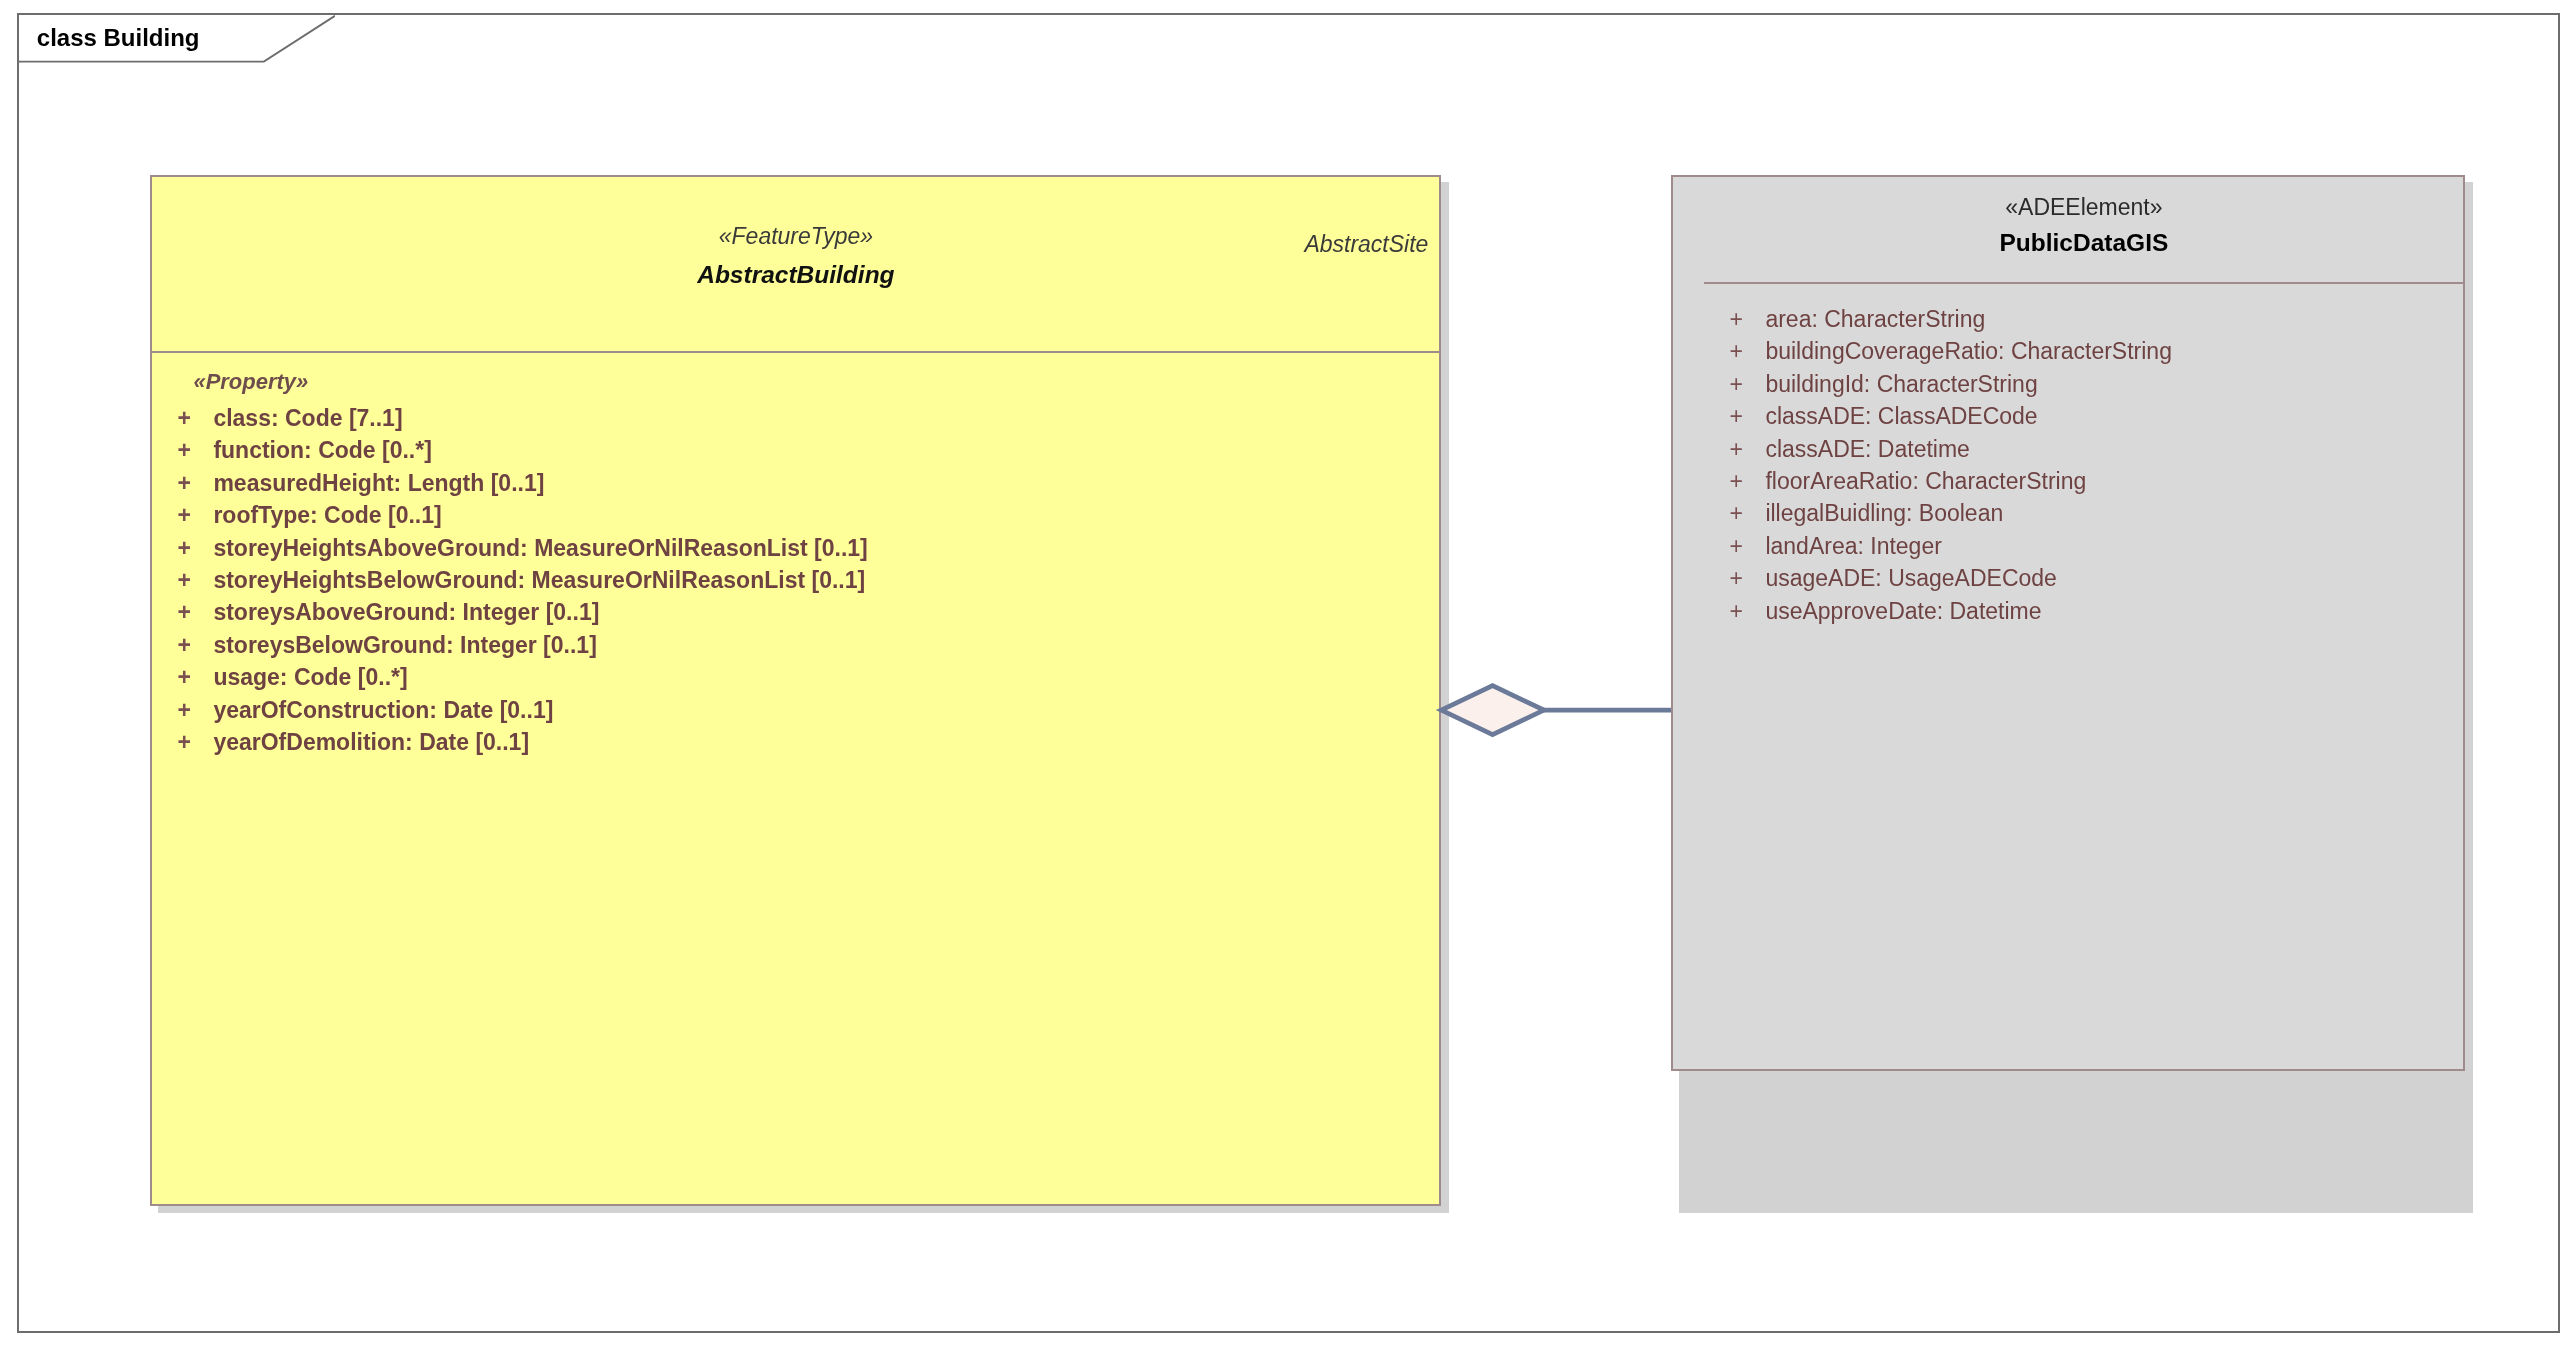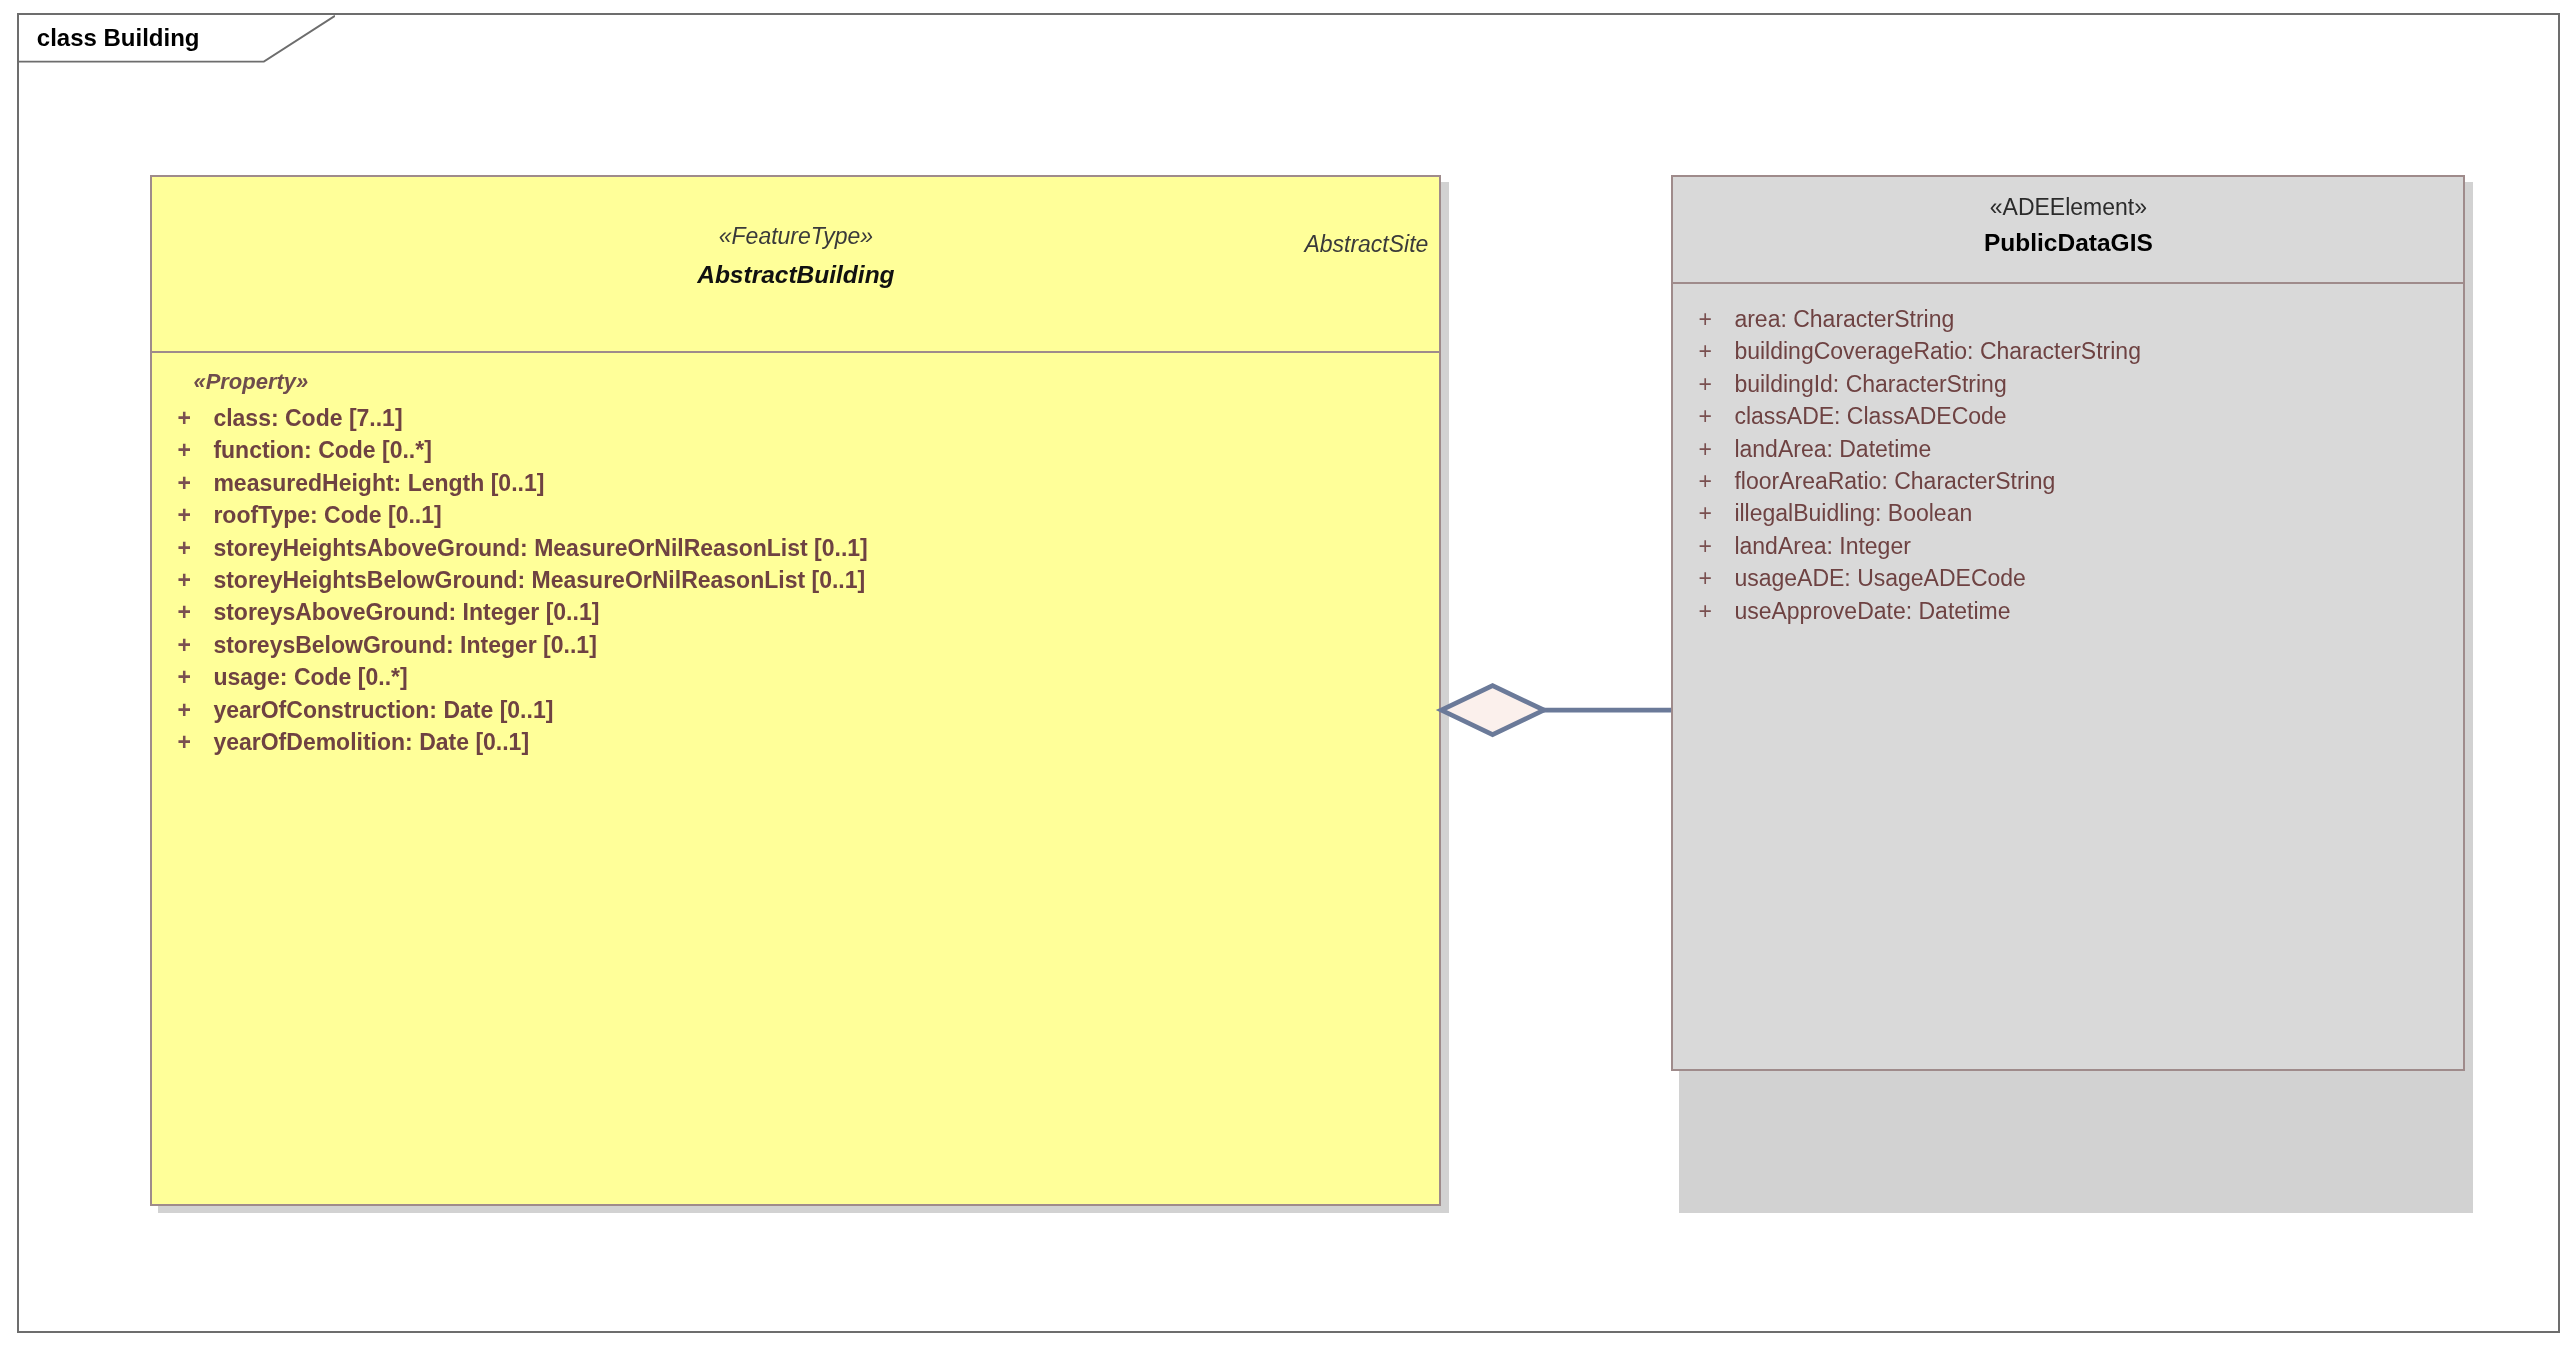--- a/index.html
+++ b/index.html
@@ -218,21 +218,21 @@
           <div class="attr-row" style="left: 25px; top: 376px;">
             <span class="attr-vis">+</span>
             <span class="attr-text" style="left: 36px;">yearOfDemolition: Date [0..1]</span>
           </div>
         </div>
     </div>
   </div>
 
   <div class="class-shadow" style="left:1660px; top:167px; width:794px; height:1031px;"></div>
 
-  <div class="class-box" id="box-public-data-gis" style="left: 1652px; top: 160px; width: 794px; height: 896px; background: rgb(217, 217, 217); border-color: rgb(159, 139, 139);">
+  <div class="class-box" id="box-public-data-gis" style="left: 1652px; top: 160px; width: 794px; height: 896px; background: rgb(217, 217, 217); border-color: rgb(159, 139, 139); padding-left: 31px;">
 
     <div class="class-header" style="height: 90px; border-bottom-color: rgb(159, 139, 139);">
       <div class="stereotype upright" style="margin-top:17.4px;">«ADEElement»</div>
       <div class="class-name upright" style="margin-top:8px;">PublicDataGIS</div>
     </div>
 
     <div class="compartment" style="height:936px;">
       <div id="attrs-public-data-gis">
           <div class="attr-row" style="left: 25px; top: 22px;">
             <span class="attr-vis">+</span>
@@ -245,21 +245,21 @@
           <div class="attr-row" style="left: 25px; top: 87px;">
             <span class="attr-vis">+</span>
             <span class="attr-text" style="left: 36px;">buildingId: CharacterString</span>
           </div>
           <div class="attr-row" style="left: 25px; top: 119px;">
             <span class="attr-vis">+</span>
             <span class="attr-text" style="left: 36px;">classADE: ClassADECode</span>
           </div>
           <div class="attr-row" style="left: 25px; top: 152px;">
             <span class="attr-vis">+</span>
-            <span class="attr-text" style="left: 36px;">landArea: Datetime</span>
+            <span class="attr-text" style="left: 36px;">classADE: Datetime</span>
           </div>
           <div class="attr-row" style="left: 25px; top: 184px;">
             <span class="attr-vis">+</span>
             <span class="attr-text" style="left: 36px;">floorAreaRatio: CharacterString</span>
           </div>
           <div class="attr-row" style="left: 25px; top: 216px;">
             <span class="attr-vis">+</span>
             <span class="attr-text" style="left: 36px;">illegalBuidling: Boolean</span>
           </div>
           <div class="attr-row" style="left: 25px; top: 249px;">

